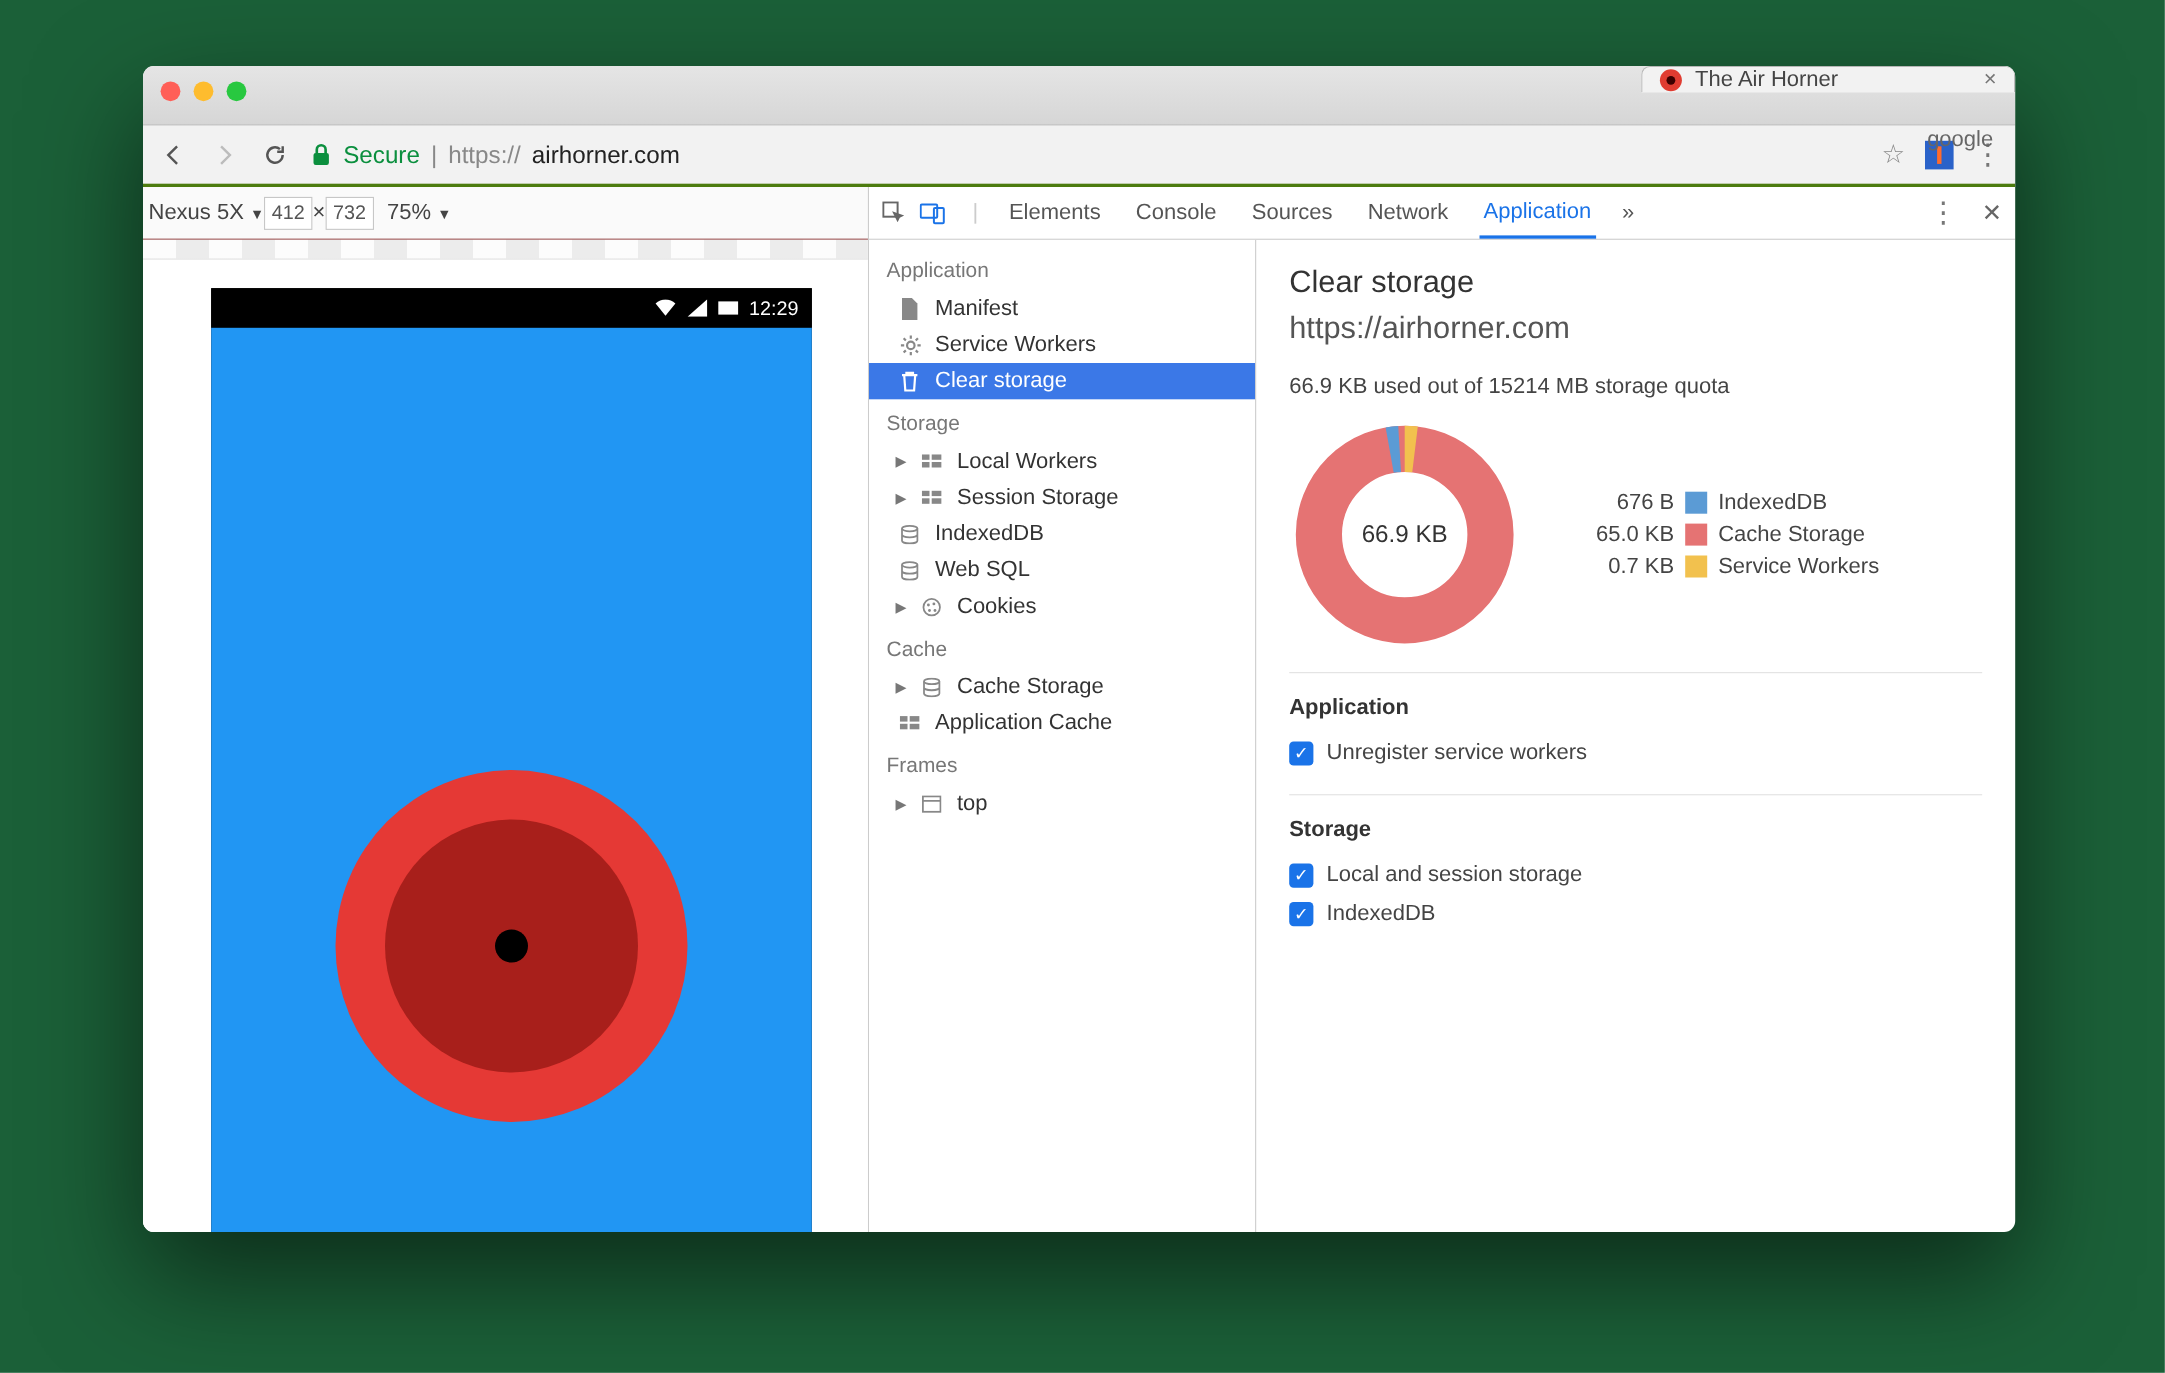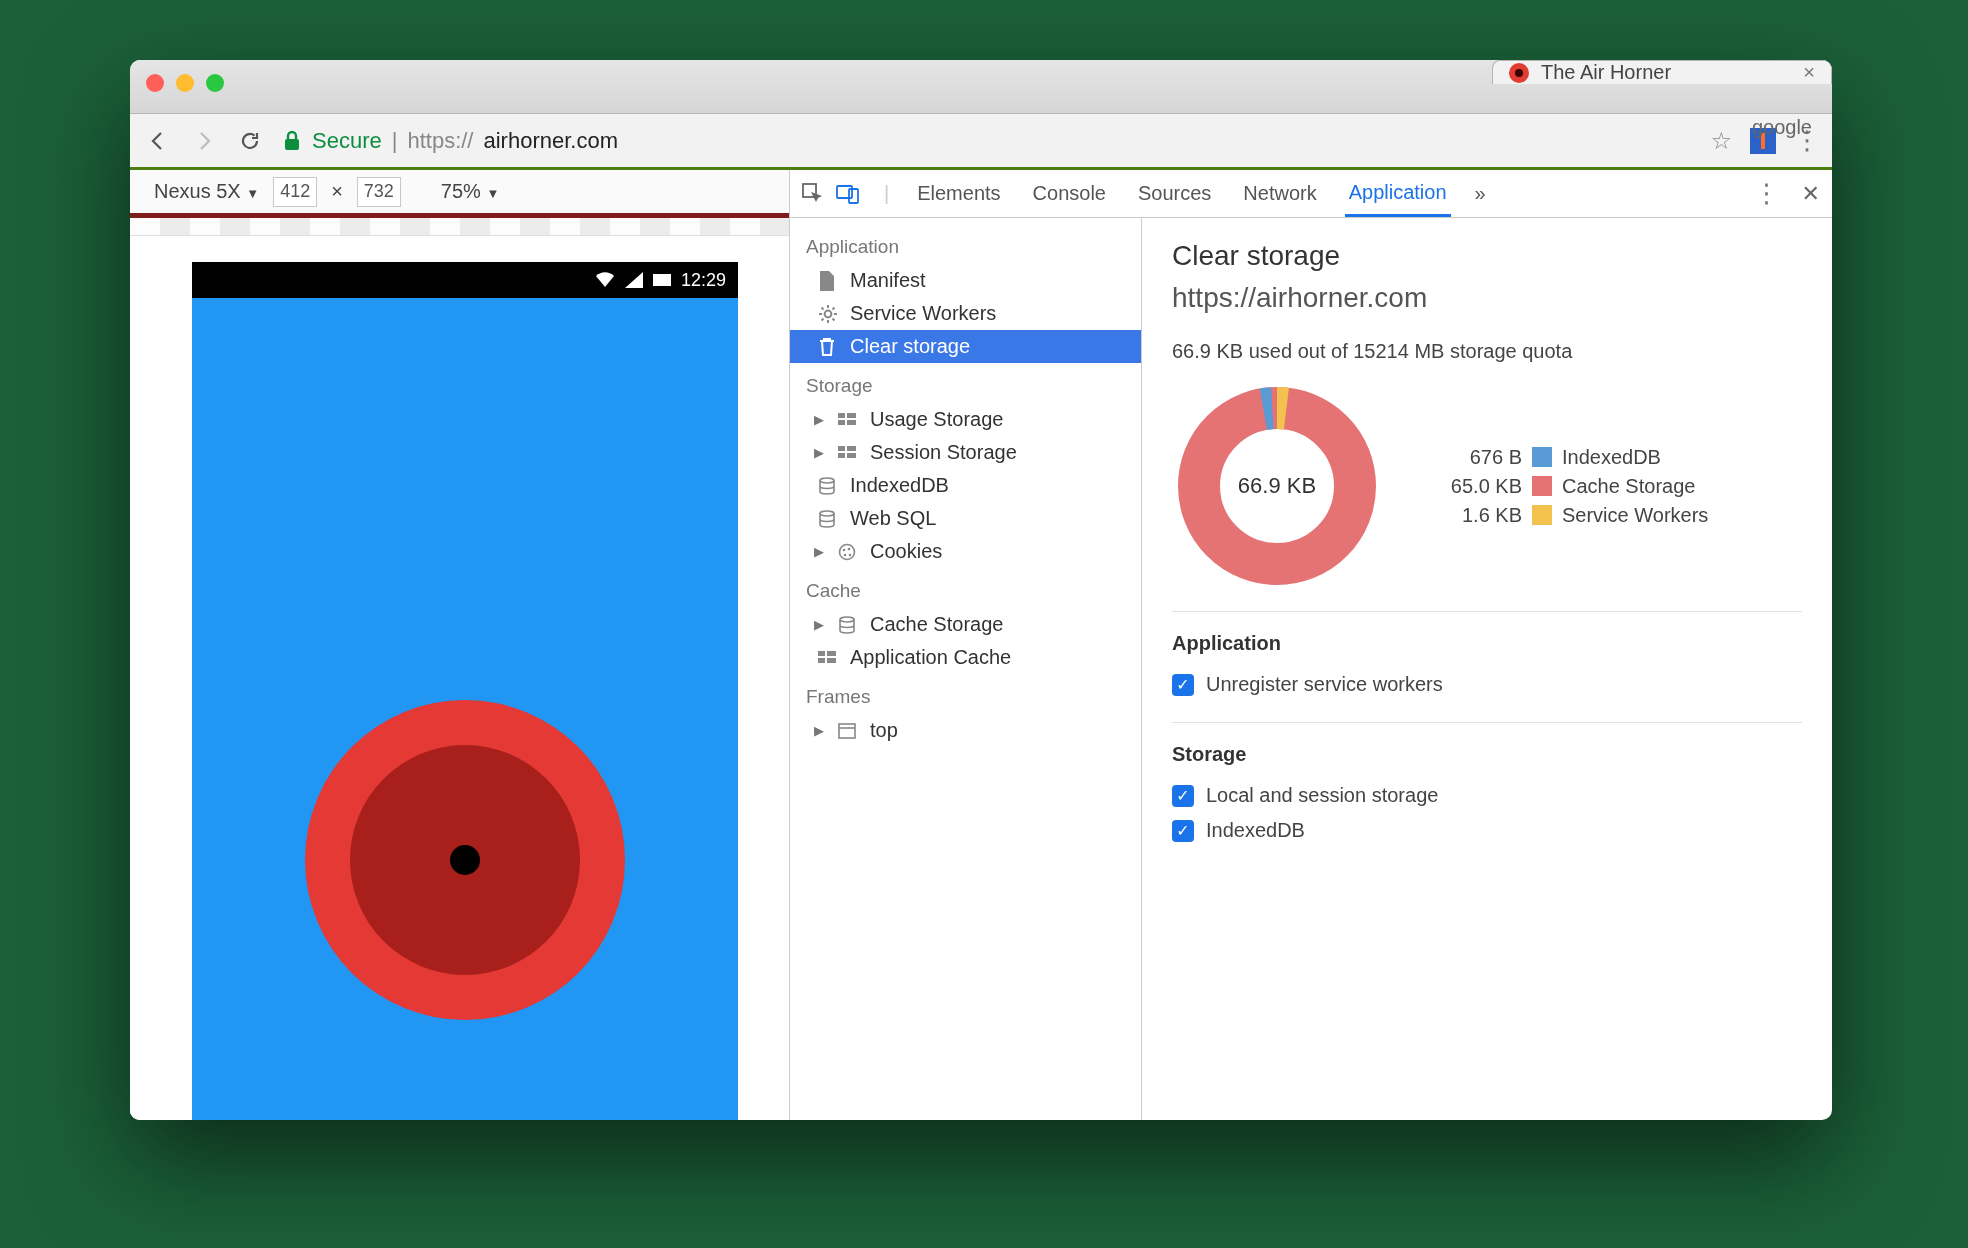--- a/index.html
+++ b/index.html
@@ -75,21 +75,21 @@
   .url-proto{color:#888;}
   .addr-spacer{flex:1;}
   .star{color:#888;font-size:24px;}
   .ext-icon{width:26px;height:26px;background:#2a62c9;display:flex;align-items:center;justify-content:center;}
   .ext-icon .bar{width:4px;height:16px;background:#ff6b2c;margin-right:1px;}
   .menu-dots{color:#777;font-size:26px;letter-spacing:-2px;}
   
   .main{flex:1;display:flex;overflow:hidden;}
   
   .device-pane{width:660px;background:#fafafa;border-right:1px solid #ccc;display:flex;flex-direction:column;}
-  .device-toolbar{height:48px;border-bottom:5px solid #7f1d1d;display:flex;align-items:center;padding:0 24px;gap:14px;color:#444;font-size:20px;}
+  .device-toolbar{height:48px;border-bottom:1px solid #7f1d1d;display:flex;align-items:center;padding:0 5px;color:#444;font-size:20px;}
   .dim-input{width:44px;height:30px;border:1px solid #c7c7c7;text-align:center;font-size:18px;color:#555;background:#fff;}
   .tri{font-size:13px;}
   .preview-area{flex:1;position:relative;background:#fff;}
   .ruler{height:18px;background:repeating-linear-gradient(90deg,#fcfcfc 0,#fcfcfc 30px,#ececec 30px,#ececec 60px);border-bottom:1px solid #e0e0e0;}
   .device-frame{position:absolute;left:62px;top:44px;width:546px;height:900px;background:#000;}
   .status-strip{height:36px;background:#000;display:flex;align-items:center;justify-content:flex-end;padding:0 12px;color:#fff;font-size:18px;gap:10px;}
   .battery{width:18px;height:12px;background:#fff;}
   .phone-screen{height:calc(100% - 36px);background:#2196f3;position:relative;}
   .horn-outer{position:absolute;left:50%;top:65%;transform:translate(-50%,-50%);width:320px;height:320px;border-radius:50%;background:#e53935;display:flex;align-items:center;justify-content:center;}
   .horn-inner{width:230px;height:230px;border-radius:50%;background:#a81f1b;display:flex;align-items:center;justify-content:center;}
@@ -289,21 +289,21 @@
           <div class="sb-item level2">
             <span class="disclose">▶</span>
             <span class="ic">
                 <svg width="18" height="14" viewBox="0 0 18 14">
                   <rect x="0" y="0" width="7" height="5" fill="#888"></rect>
                   <rect x="9" y="0" width="9" height="5" fill="#888"></rect>
                   <rect x="0" y="7" width="7" height="5" fill="#888"></rect>
                   <rect x="9" y="7" width="9" height="5" fill="#888"></rect>
                 </svg>
               </span>
-            <span>Usage Storage</span>
+            <span>Local Workers</span>
           </div>
           <div class="sb-item level2">
             <span class="disclose">▶</span>
             <span class="ic">
                 <svg width="18" height="14" viewBox="0 0 18 14">
                   <rect x="0" y="0" width="7" height="5" fill="#888"></rect>
                   <rect x="9" y="0" width="9" height="5" fill="#888"></rect>
                   <rect x="0" y="7" width="7" height="5" fill="#888"></rect>
                   <rect x="9" y="7" width="9" height="5" fill="#888"></rect>
                 </svg>
@@ -398,21 +398,21 @@
                   <span class="legend-size">676 B</span>
                   <span class="swatch" style="background:#5b9bd5"></span>
                   <span>IndexedDB</span>
                 </div>
                 <div class="legend-row">
                   <span class="legend-size">65.0 KB</span>
                   <span class="swatch" style="background:#e57373"></span>
                   <span>Cache Storage</span>
                 </div>
                 <div class="legend-row">
-                  <span class="legend-size">1.6 KB</span>
+                  <span class="legend-size">0.7 KB</span>
                   <span class="swatch" style="background:#f2c14e"></span>
                   <span>Service Workers</span>
                 </div>
               </div>
             </div>
           </div>
 
           <div class="section">
             <div class="section-title">Application</div>
             <div class="chk-row">

